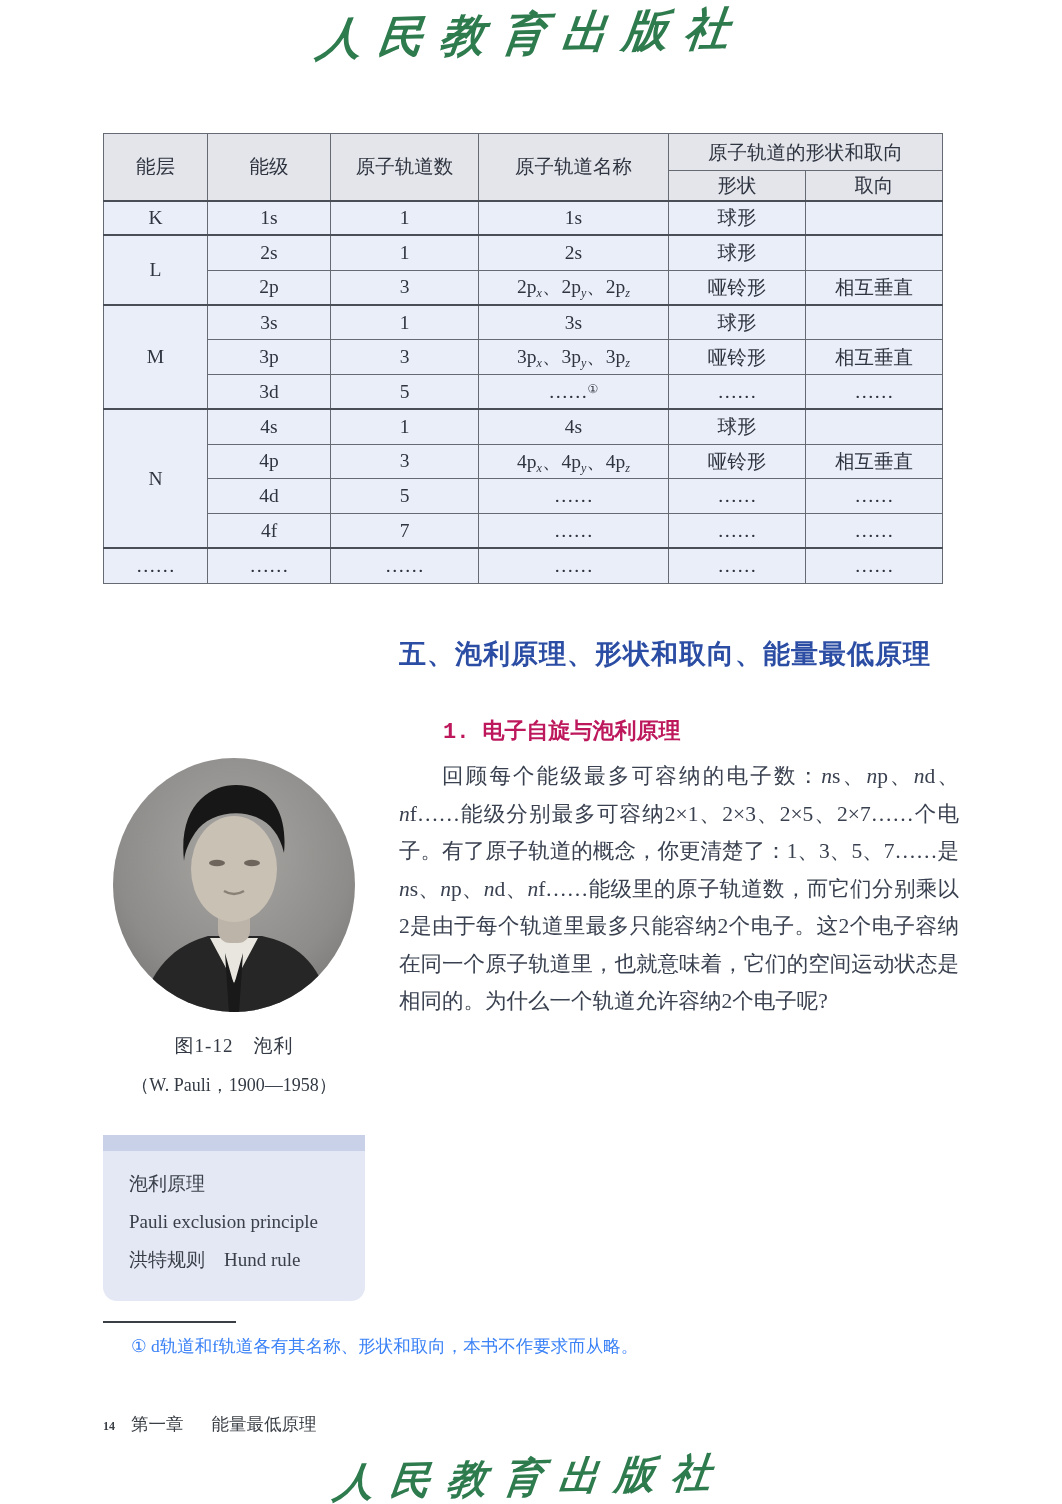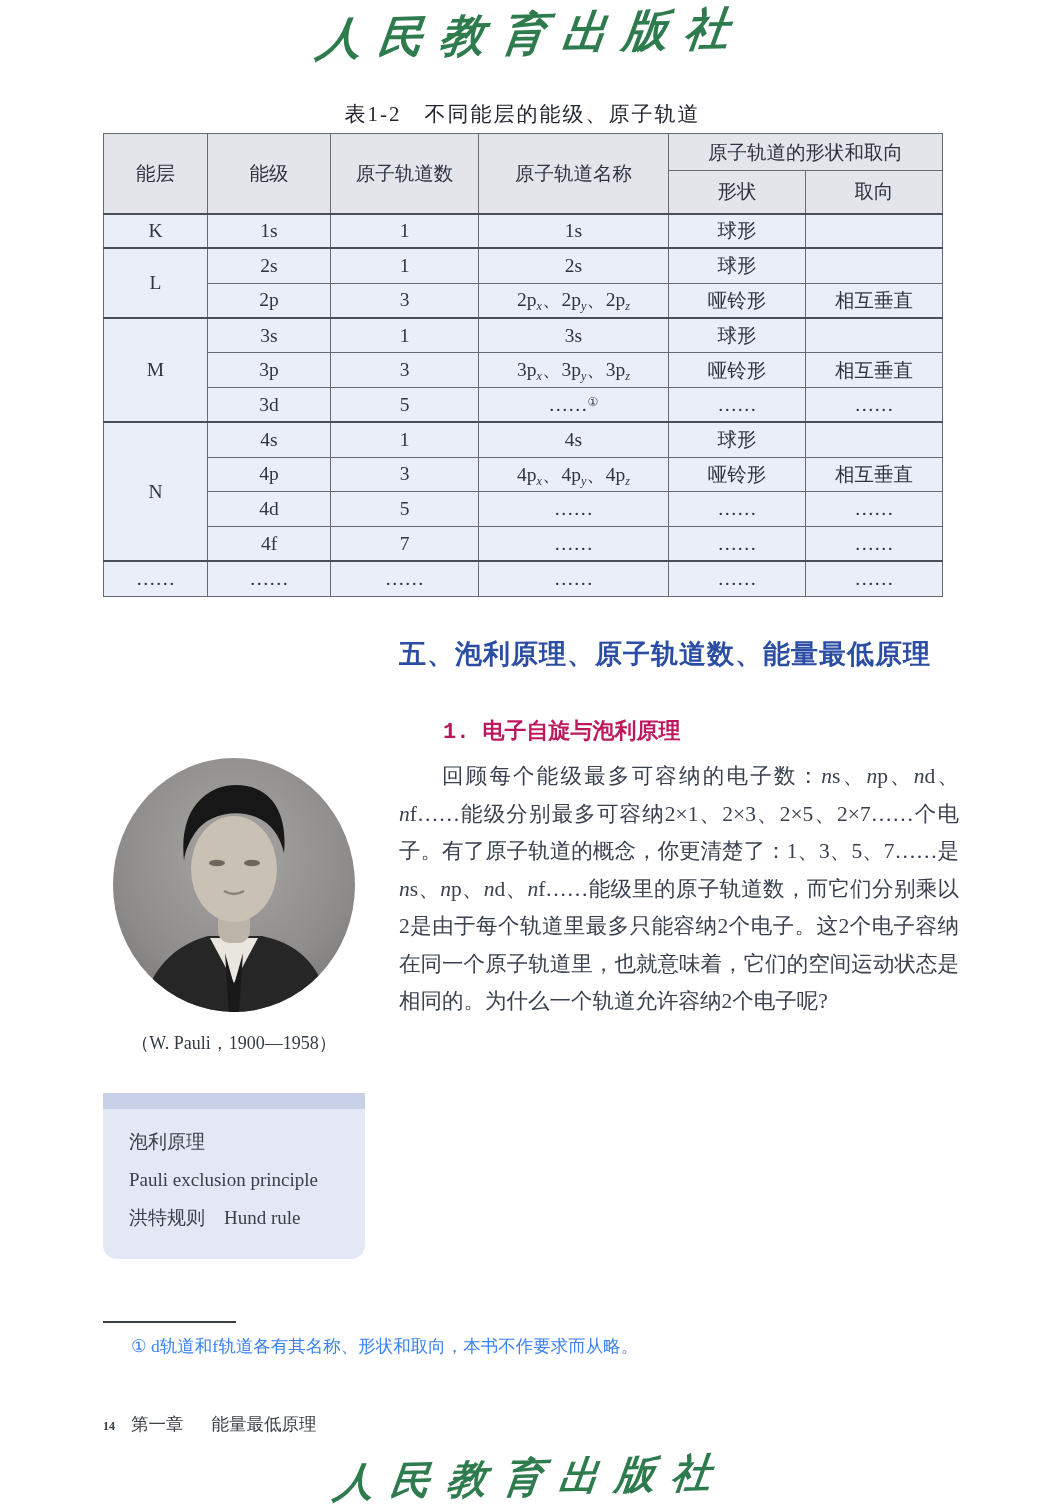--- a/index.html
+++ b/index.html
@@ -18,21 +18,21 @@
   
   .table-title { position:absolute; left:103px; top:100px; width:839px; text-align:center;
                  font-size:21px; color:#22262e; letter-spacing:2px; }
   .orbital-table { position:absolute; left:103px; top:133px; width:839px;
                    border-collapse:collapse; table-layout:fixed;
                    font-size:19.5px; color:#2e3440; border:1px solid #14b8a6; }
   .orbital-table th, .orbital-table td { border:1px solid #666b73; text-align:center;
                    vertical-align:middle; font-weight:normal; padding:0 2px; }
   .orbital-table thead th { background:#e4e5ea; }
   .orbital-table thead tr:first-child th { height:37px; }
-  .orbital-table thead tr:last-child th { height:43px; }
+  .orbital-table thead tr:last-child th { height:30px; }
   .orbital-table thead th.rowspan2 { height:67px; }
   .hdr-bottom { border-bottom:2px solid #4a4f57 !important; }
   .orbital-table tbody td { background:#eaeef8; height:34.8px; }
   .orbital-table tbody tr.group-start td { border-top:2px solid #4a4f57; }
   .orbital-table sub { font-size:0.62em; font-style:italic; vertical-align:-0.3em; }
   .orbital-table sup { font-size:0.62em; vertical-align:0.45em; }
   td.diag { background-image:linear-gradient(to top right,
               rgba(0,0,0,0) calc(50% - 0.9px), #666b73 calc(50% - 0.9px),
               #666b73 calc(50% + 0.9px), rgba(0,0,0,0) calc(50% + 0.9px)); }
 
@@ -70,21 +70,20 @@
 </style>
 </head>
 <body>
 
 <div class="page">
 
   <div class="logo logo-top">
     <span>人民教育出版社</span>
   </div>
 
-  <div class="table-title">表1-2　不同能层的能级、原子轨道</div>
 
   <table class="orbital-table">
     <colgroup>
       <col style="width:104px">
         <col style="width:123px">
         <col style="width:148px">
       <col style="width:190px">
         <col style="width:137px">
         <col style="width:137px">
     </colgroup>
@@ -207,34 +206,35 @@
           <path d="M113 196 L122 228 L131 196 L127 256 L117 256 Z" fill="#191919"></path>
           <rect x="106" y="146" width="32" height="40" rx="12" fill="#bdb4a9"></rect>
           <ellipse cx="122" cy="112" rx="43" ry="53" fill="#cac1b5"></ellipse>
           <path d="M72 104 C66 48 98 28 124 28 C158 28 176 54 172 96 C168 78 158 66 146 61 C126 51 95 57 83 76 C77 85 73 94 72 104 Z" fill="#171717"></path>
           <ellipse cx="105" cy="106" rx="8" ry="3.2" fill="#6e665c"></ellipse>
           <ellipse cx="140" cy="106" rx="8" ry="3.2" fill="#6e665c"></ellipse>
           <path d="M112 134 Q122 140 132 134" stroke="#8a8176" stroke-width="2.5" fill="none"></path>
         </g>
       </svg>
     </div>
+    <div class="fig-caption">图1-12　泡利</div>
     <div class="fig-caption2">（W. Pauli，1900—1958）</div>
 
     <div class="keybox">
       <div class="keybox-strip"></div>
       <div class="keybox-body" id="keybox-lines">
           <div class="keybox-line">泡利原理</div>
           <div class="keybox-line">Pauli exclusion principle</div>
           <div class="keybox-line">洪特规则　Hund rule</div>
         </div>
     </div>
   </div>
 
   <div class="right-col">
-    <h2 class="sec-heading">五、泡利原理、原子轨道数、能量最低原理</h2>
+    <h2 class="sec-heading">五、泡利原理、形状和取向、能量最低原理</h2>
     <h3 class="sub-heading">1. 电子自旋与泡利原理</h3>
     <div id="paragraphs">
         <p class="body-para">回顾每个能级最多可容纳的电子数：<i>n</i>s、<i>n</i>p、<i>n</i>d、<i>n</i>f……能级分别最多可容纳2×1、2×3、2×5、2×7……个电子。有了原子轨道的概念，你更清楚了：1、3、5、7……是<i>n</i>s、<i>n</i>p、<i>n</i>d、<i>n</i>f……能级里的原子轨道数，而它们分别乘以2是由于每个轨道里最多只能容纳2个电子。这2个电子容纳在同一个原子轨道里，也就意味着，它们的空间运动状态是相同的。为什么一个轨道允许容纳2个电子呢?</p>
       </div>
   </div>
 
   <div class="footnote-rule"></div>
   <div class="footnote">
     <span>① d轨道和f轨道各有其名称、形状和取向，本书不作要求而从略。</span>
   </div>

